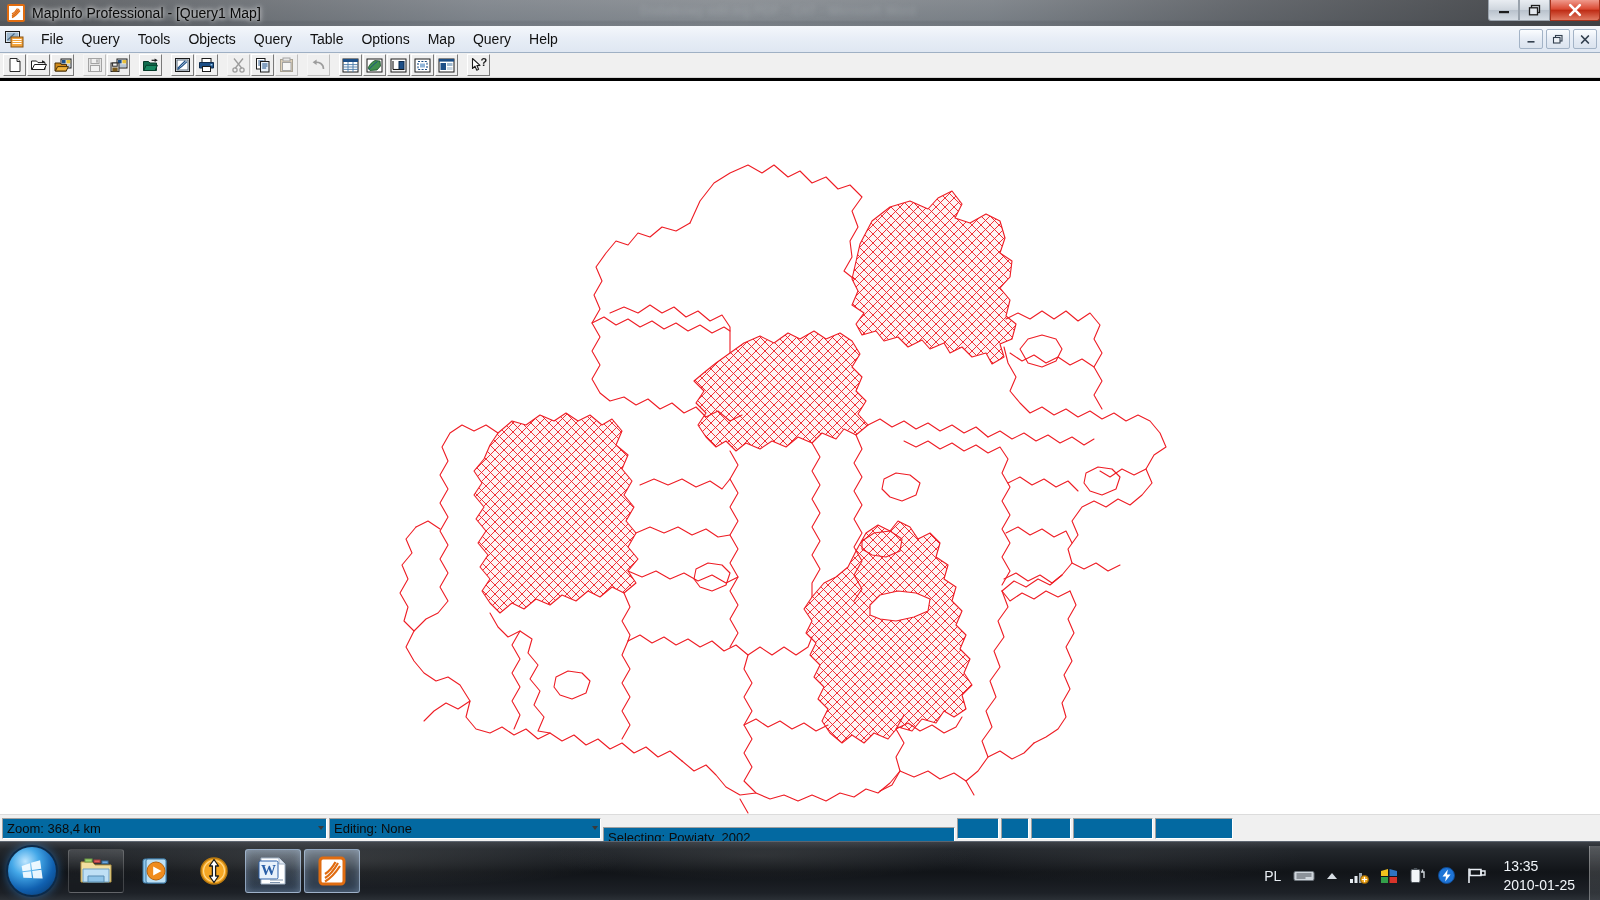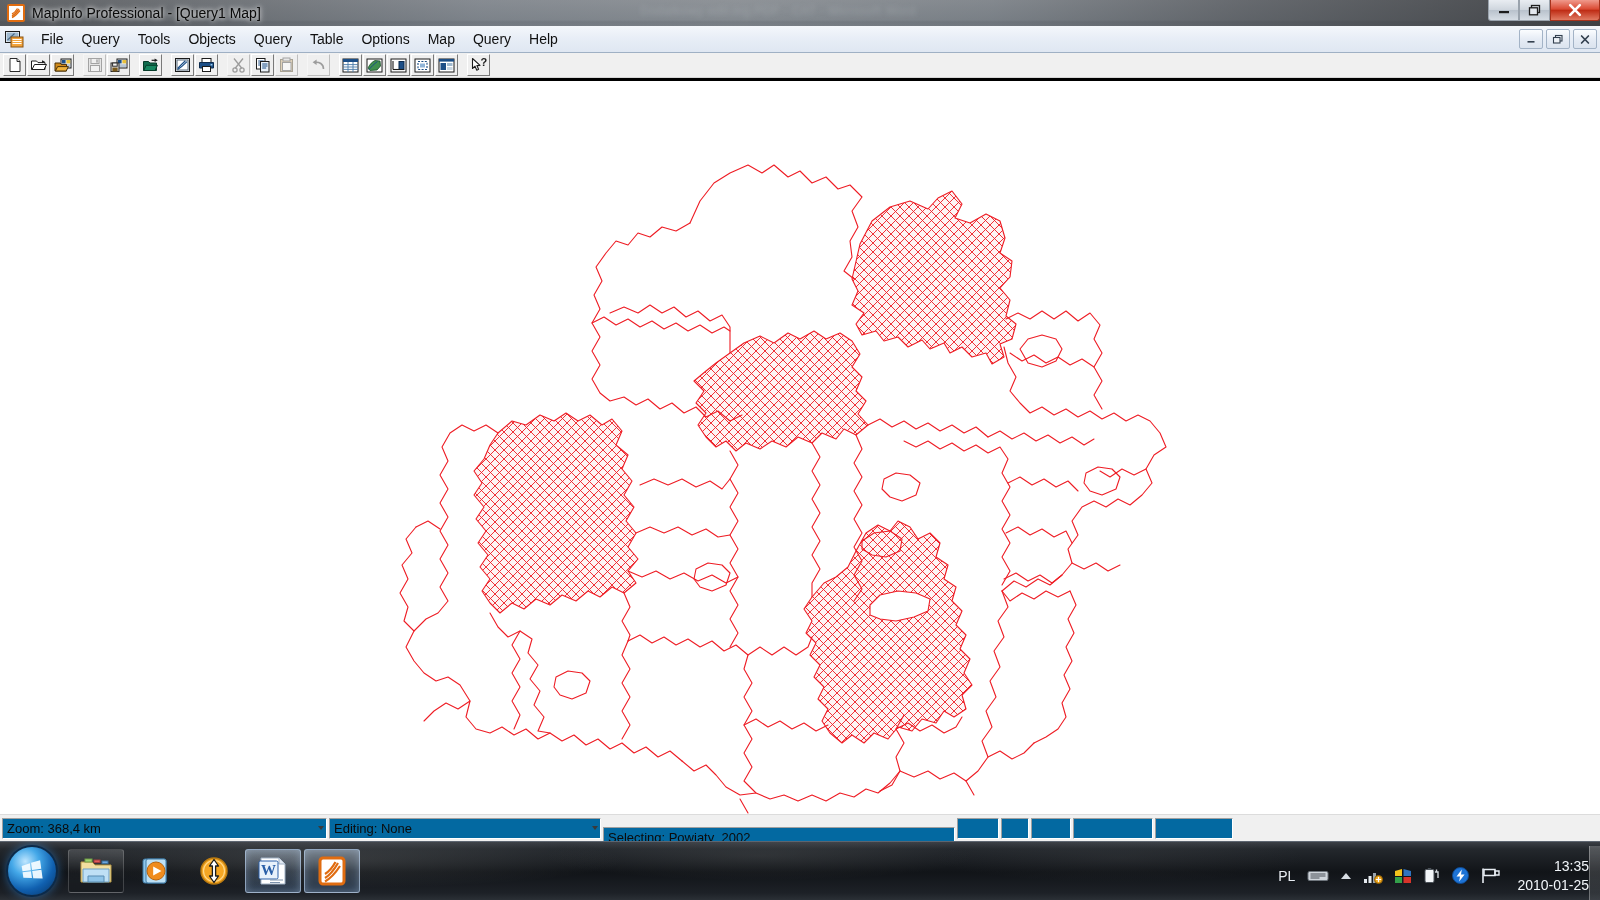--- a/index.html
+++ b/index.html
@@ -163,22 +163,22 @@
   .task.plain { border-color: transparent; background: transparent; }
   .task.active {
     border: 1px solid rgba(190,215,245,0.65);
     background: linear-gradient(to bottom, rgba(210,228,248,0.40), rgba(150,185,225,0.22) 50%, rgba(90,130,180,0.30));
     box-shadow: inset 0 0 8px rgba(190,220,255,.35);
   }
   .tray { position: absolute; right: 0; top: 0; height: 67px; display: flex; align-items: center; }
   .tray-lang { color: #e8edf3; font-size: 14px; margin-right: 7px; }
   .tray-ico { margin: 0 5px; display: flex; align-items: center; }
   .clock {
-    color: #f2f6fa; font-size: 14px; text-align: right; line-height: 19px;
-    margin: 0 0 0 12px; white-space: nowrap;
+    color: #f2f6fa; font-size: 14px; text-align: left; line-height: 19px;
+    margin: 0 14px 0 12px; white-space: nowrap;
   }
   .showdesk {
     width: 11px; height: 59px;
     background: linear-gradient(to bottom, rgba(255,255,255,.22), rgba(255,255,255,.06));
     border-left: 1px solid rgba(255,255,255,.30);
   }
 </style>
 </head>
 <body>
 

